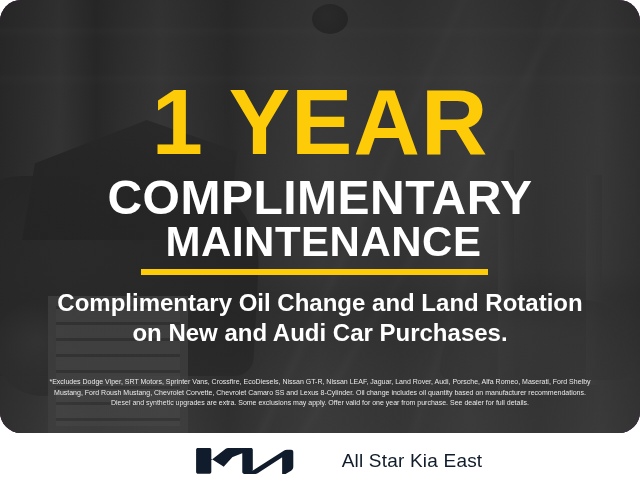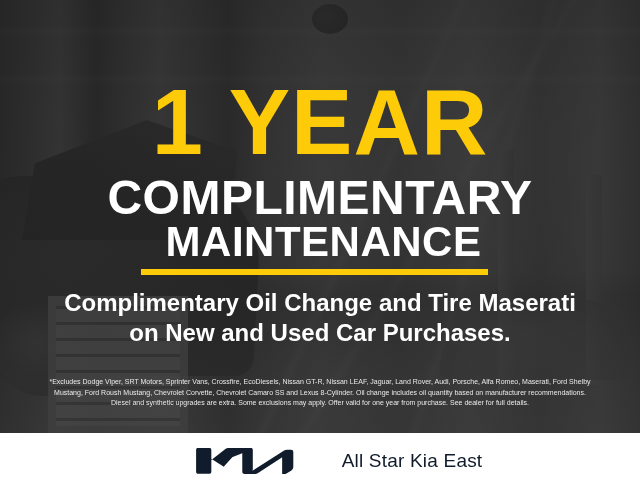--- a/index.html
+++ b/index.html
@@ -21,20 +21,21 @@
   }
 
   
   .hero {
     position: absolute;
     left: 0; top: 0;
     width: 640px;
     height: 433px;
     overflow: hidden;
     background: #a21caf;
+    border-radius: 21px;
   }
 
   
   .photo {
     position: absolute;
     inset: 0;
     background:
       
       linear-gradient(115deg, rgba(255,255,255,0.00) 54%, rgba(255,255,255,0.07) 55%, rgba(255,255,255,0.00) 56%),
       linear-gradient(122deg, rgba(255,255,255,0.00) 62%, rgba(255,255,255,0.06) 63%, rgba(255,255,255,0.00) 64%),
@@ -246,22 +247,22 @@
 
       <div class="headline-year">1 YEAR</div>
 
       <div class="headline-sub1">COMPLIMENTARY</div>
 
       <div class="headline-sub2">MAINTENANCE</div>
 
       <div class="rule"></div>
 
       <div class="promo">
-        <span>Complimentary Oil Change and Tire Maserati</span>
-        <span>on New and Used Car Purchases.</span>
+        <span>Complimentary Oil Change and Land Rotation</span>
+        <span>on New and Audi Car Purchases.</span>
       </div>
 
       <div class="disclaimer">
         <span>*Excludes Dodge Viper, SRT Motors, Sprinter Vans, Crossfire, EcoDiesels, Nissan GT-R, Nissan LEAF, Jaguar, Land Rover, Audi, Porsche, Alfa Romeo, Maserati, Ford Shelby</span>
         <span>Mustang, Ford Roush Mustang, Chevrolet Corvette, Chevrolet Camaro SS and Lexus 8-Cylinder. Oil change includes oil quantity based on manufacturer recommendations.</span>
         <span>Diesel and synthetic upgrades are extra. Some exclusions may apply. Offer valid for one year from purchase. See dealer for full details.</span>
       </div>
 
     </div>
   </div>

